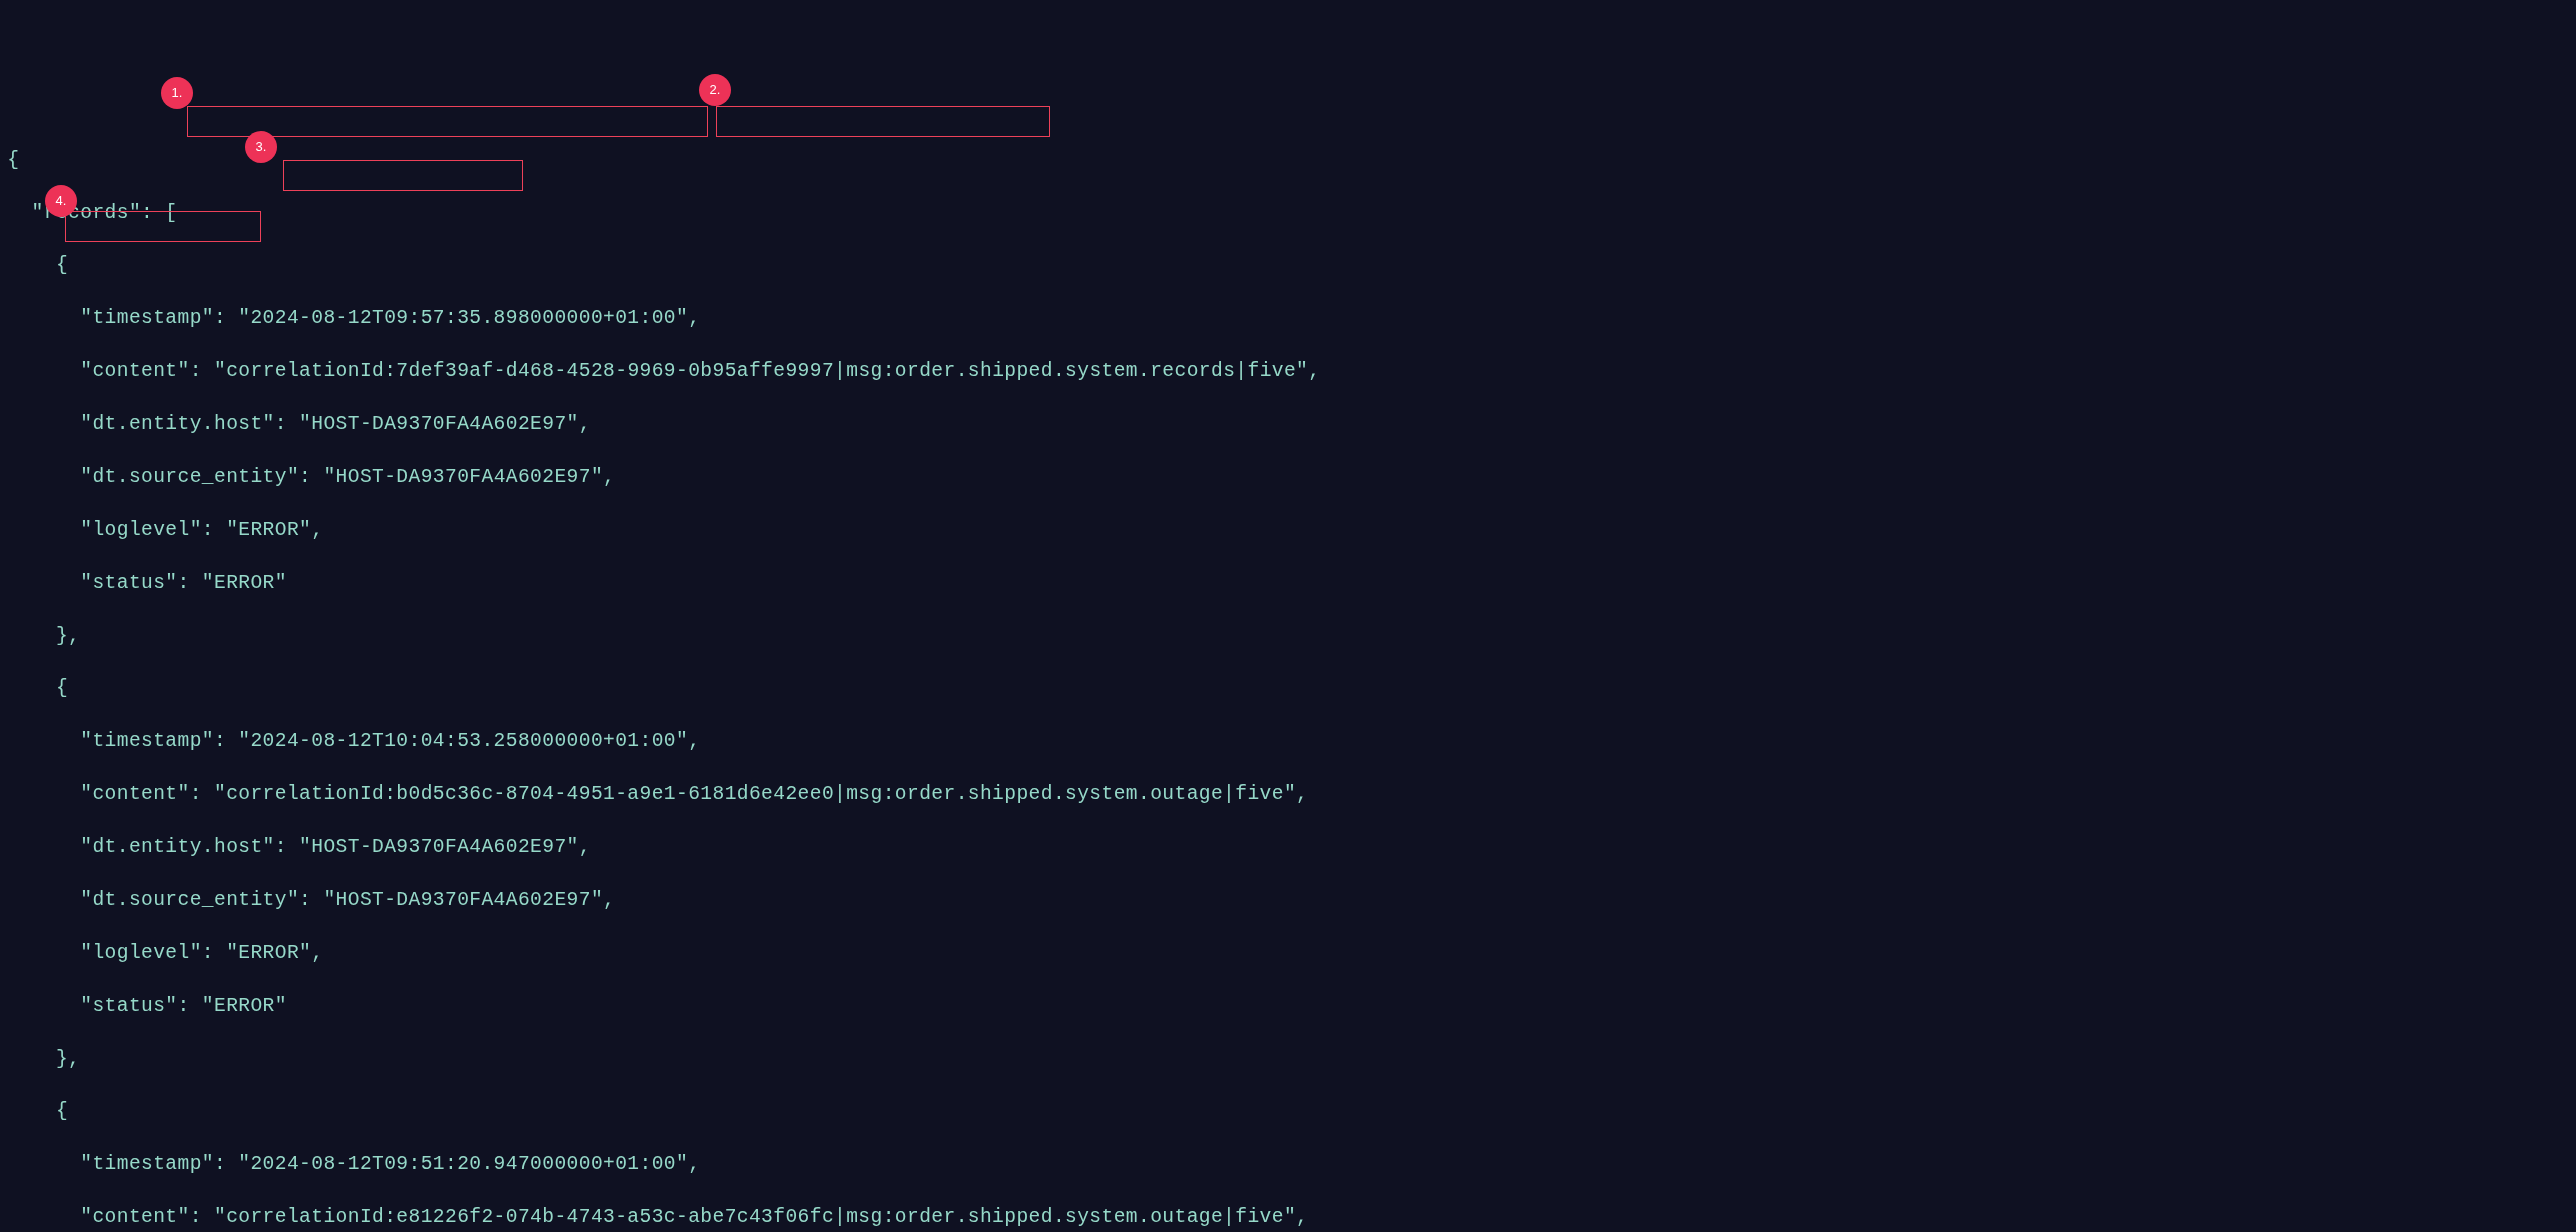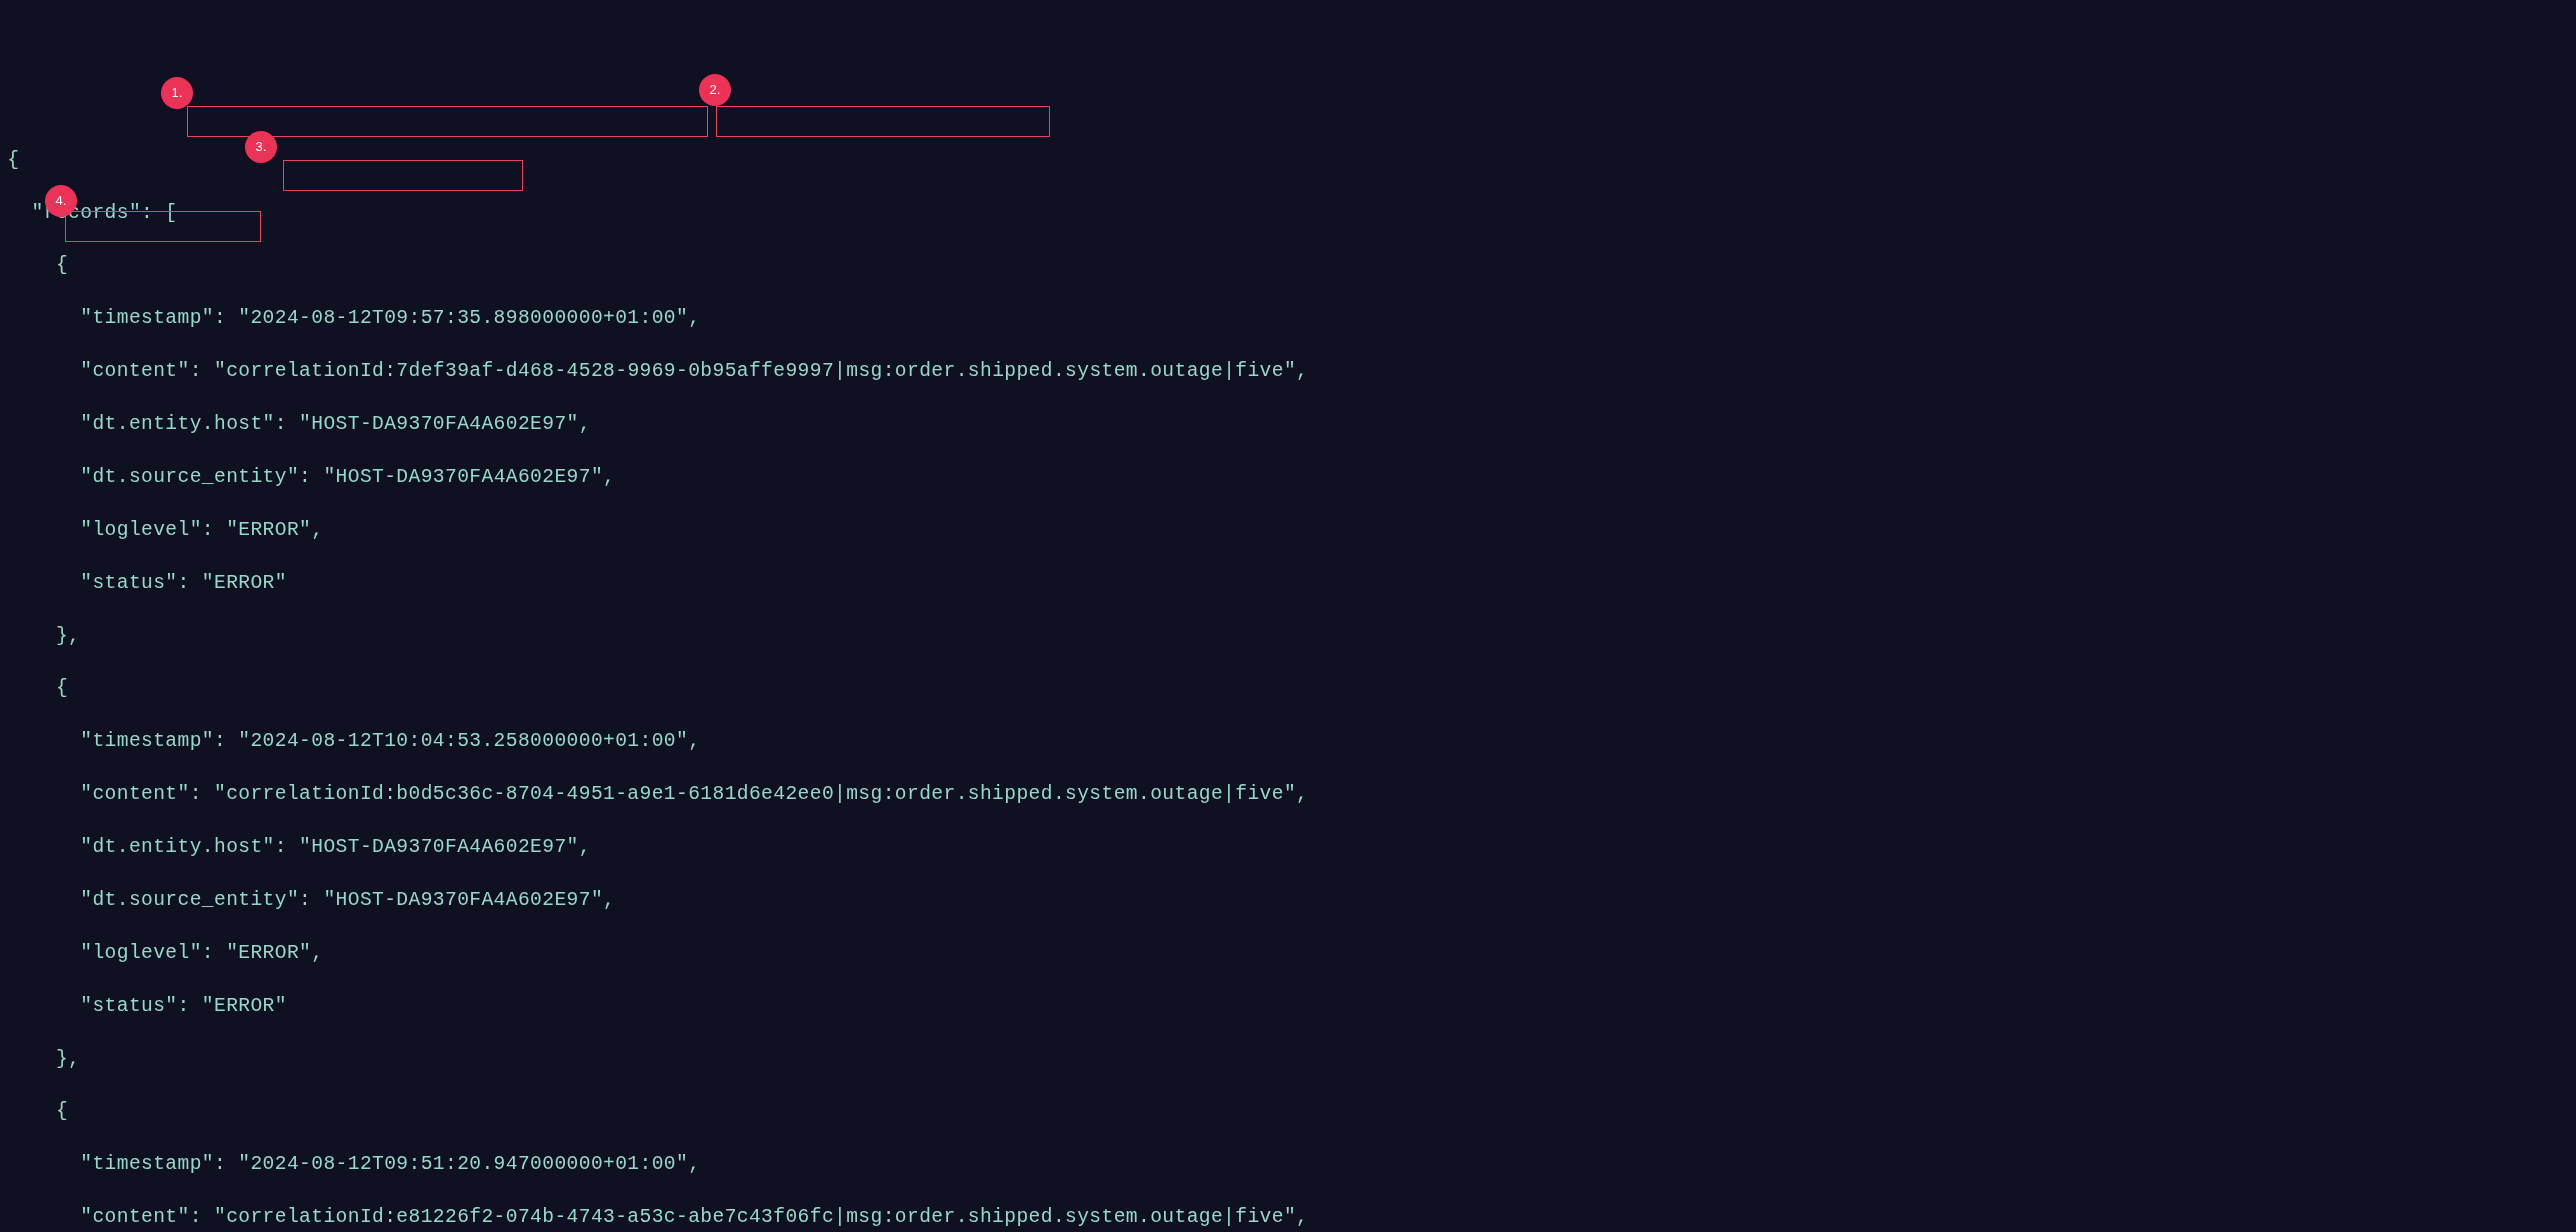--- a/index.html
+++ b/index.html
@@ -56,21 +56,21 @@
 </head>
 <body>
 
 
 
 <div class="json-content">
 <span class="line">{</span>
 <span class="line">  "records": [</span>
 <span class="line">    {</span>
 <span class="line">      "timestamp": "2024-08-12T09:57:35.898000000+01:00",</span>
-<span class="line"><span>      "content": </span><span>"correlationId:7def39af-d468-4528-9969-0b95affe9997|</span><span>msg:order.shipped.system.outage|</span><span>five",</span></span>
+<span class="line"><span>      "content": </span><span>"correlationId:7def39af-d468-4528-9969-0b95affe9997|</span><span>msg:order.shipped.system.records|</span><span>five",</span></span>
 <span class="line"><span>      "dt.entity.host": </span><span>"HOST-DA9370FA4A602E97"</span><span>,</span></span>
 <span class="line"><span>      "dt.source_entity": </span><span>"HOST-DA9370FA4A602E97"</span><span>,</span></span>
 <span class="line">      "loglevel": "ERROR",</span>
 <span class="line">      "status": "ERROR"</span>
 <span class="line">    },</span>
 <span class="line">    {</span>
 <span class="line">      "timestamp": "2024-08-12T10:04:53.258000000+01:00",</span>
 <span class="line">      "content": "correlationId:b0d5c36c-8704-4951-a9e1-6181d6e42ee0|msg:order.shipped.system.outage|five",</span>
 <span class="line">      "dt.entity.host": "HOST-DA9370FA4A602E97",</span>
 <span class="line">      "dt.source_entity": "HOST-DA9370FA4A602E97",</span>

